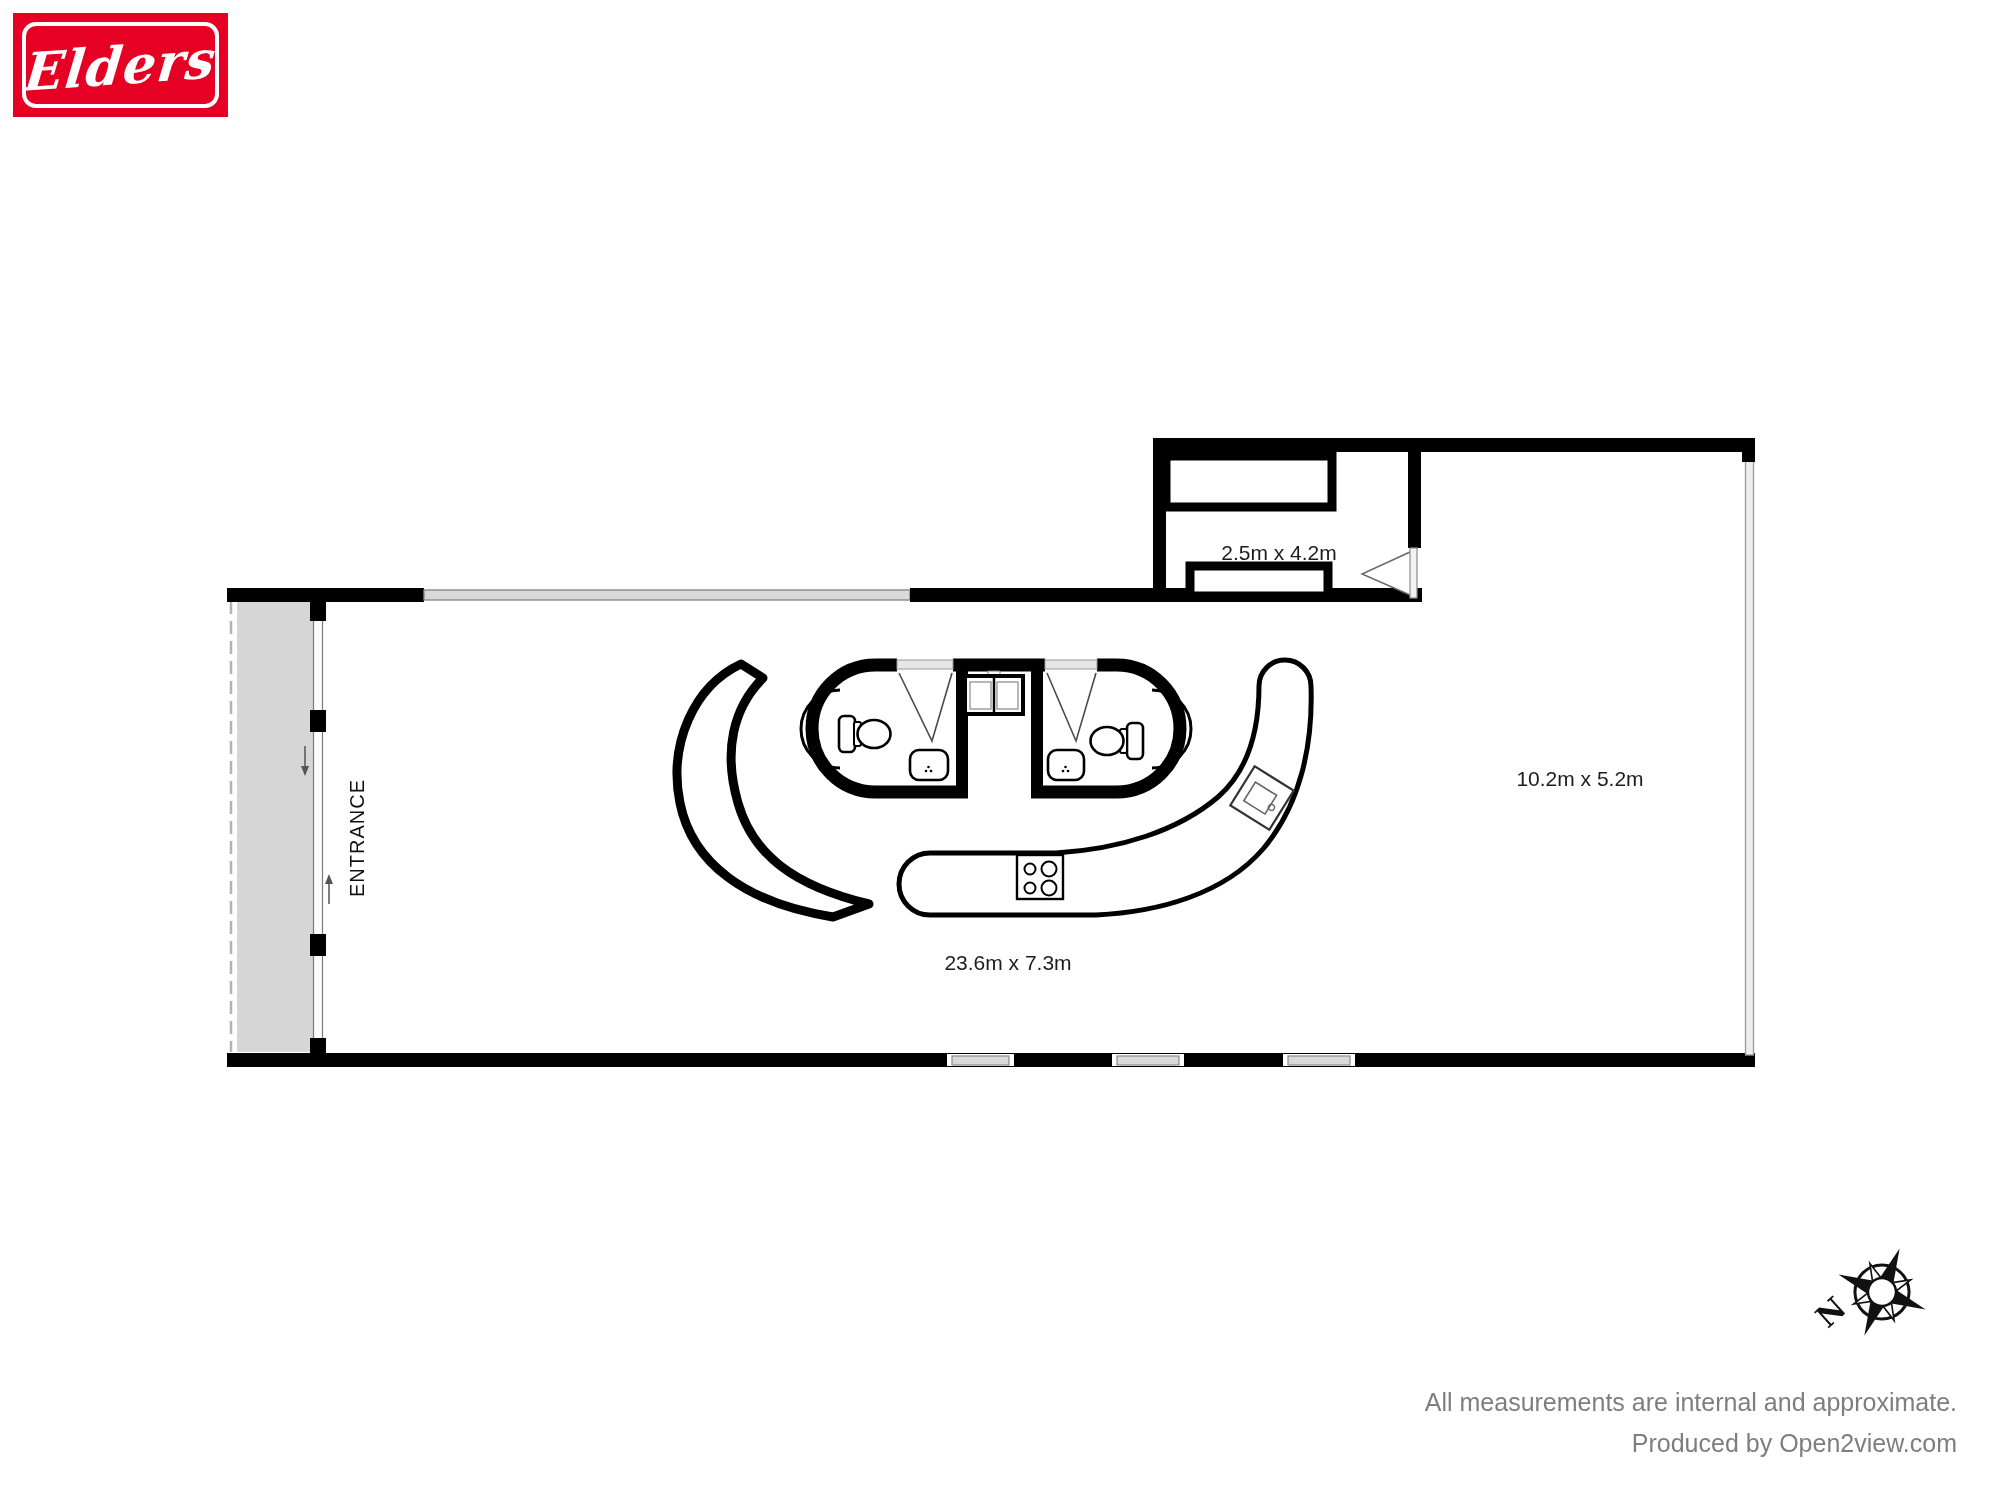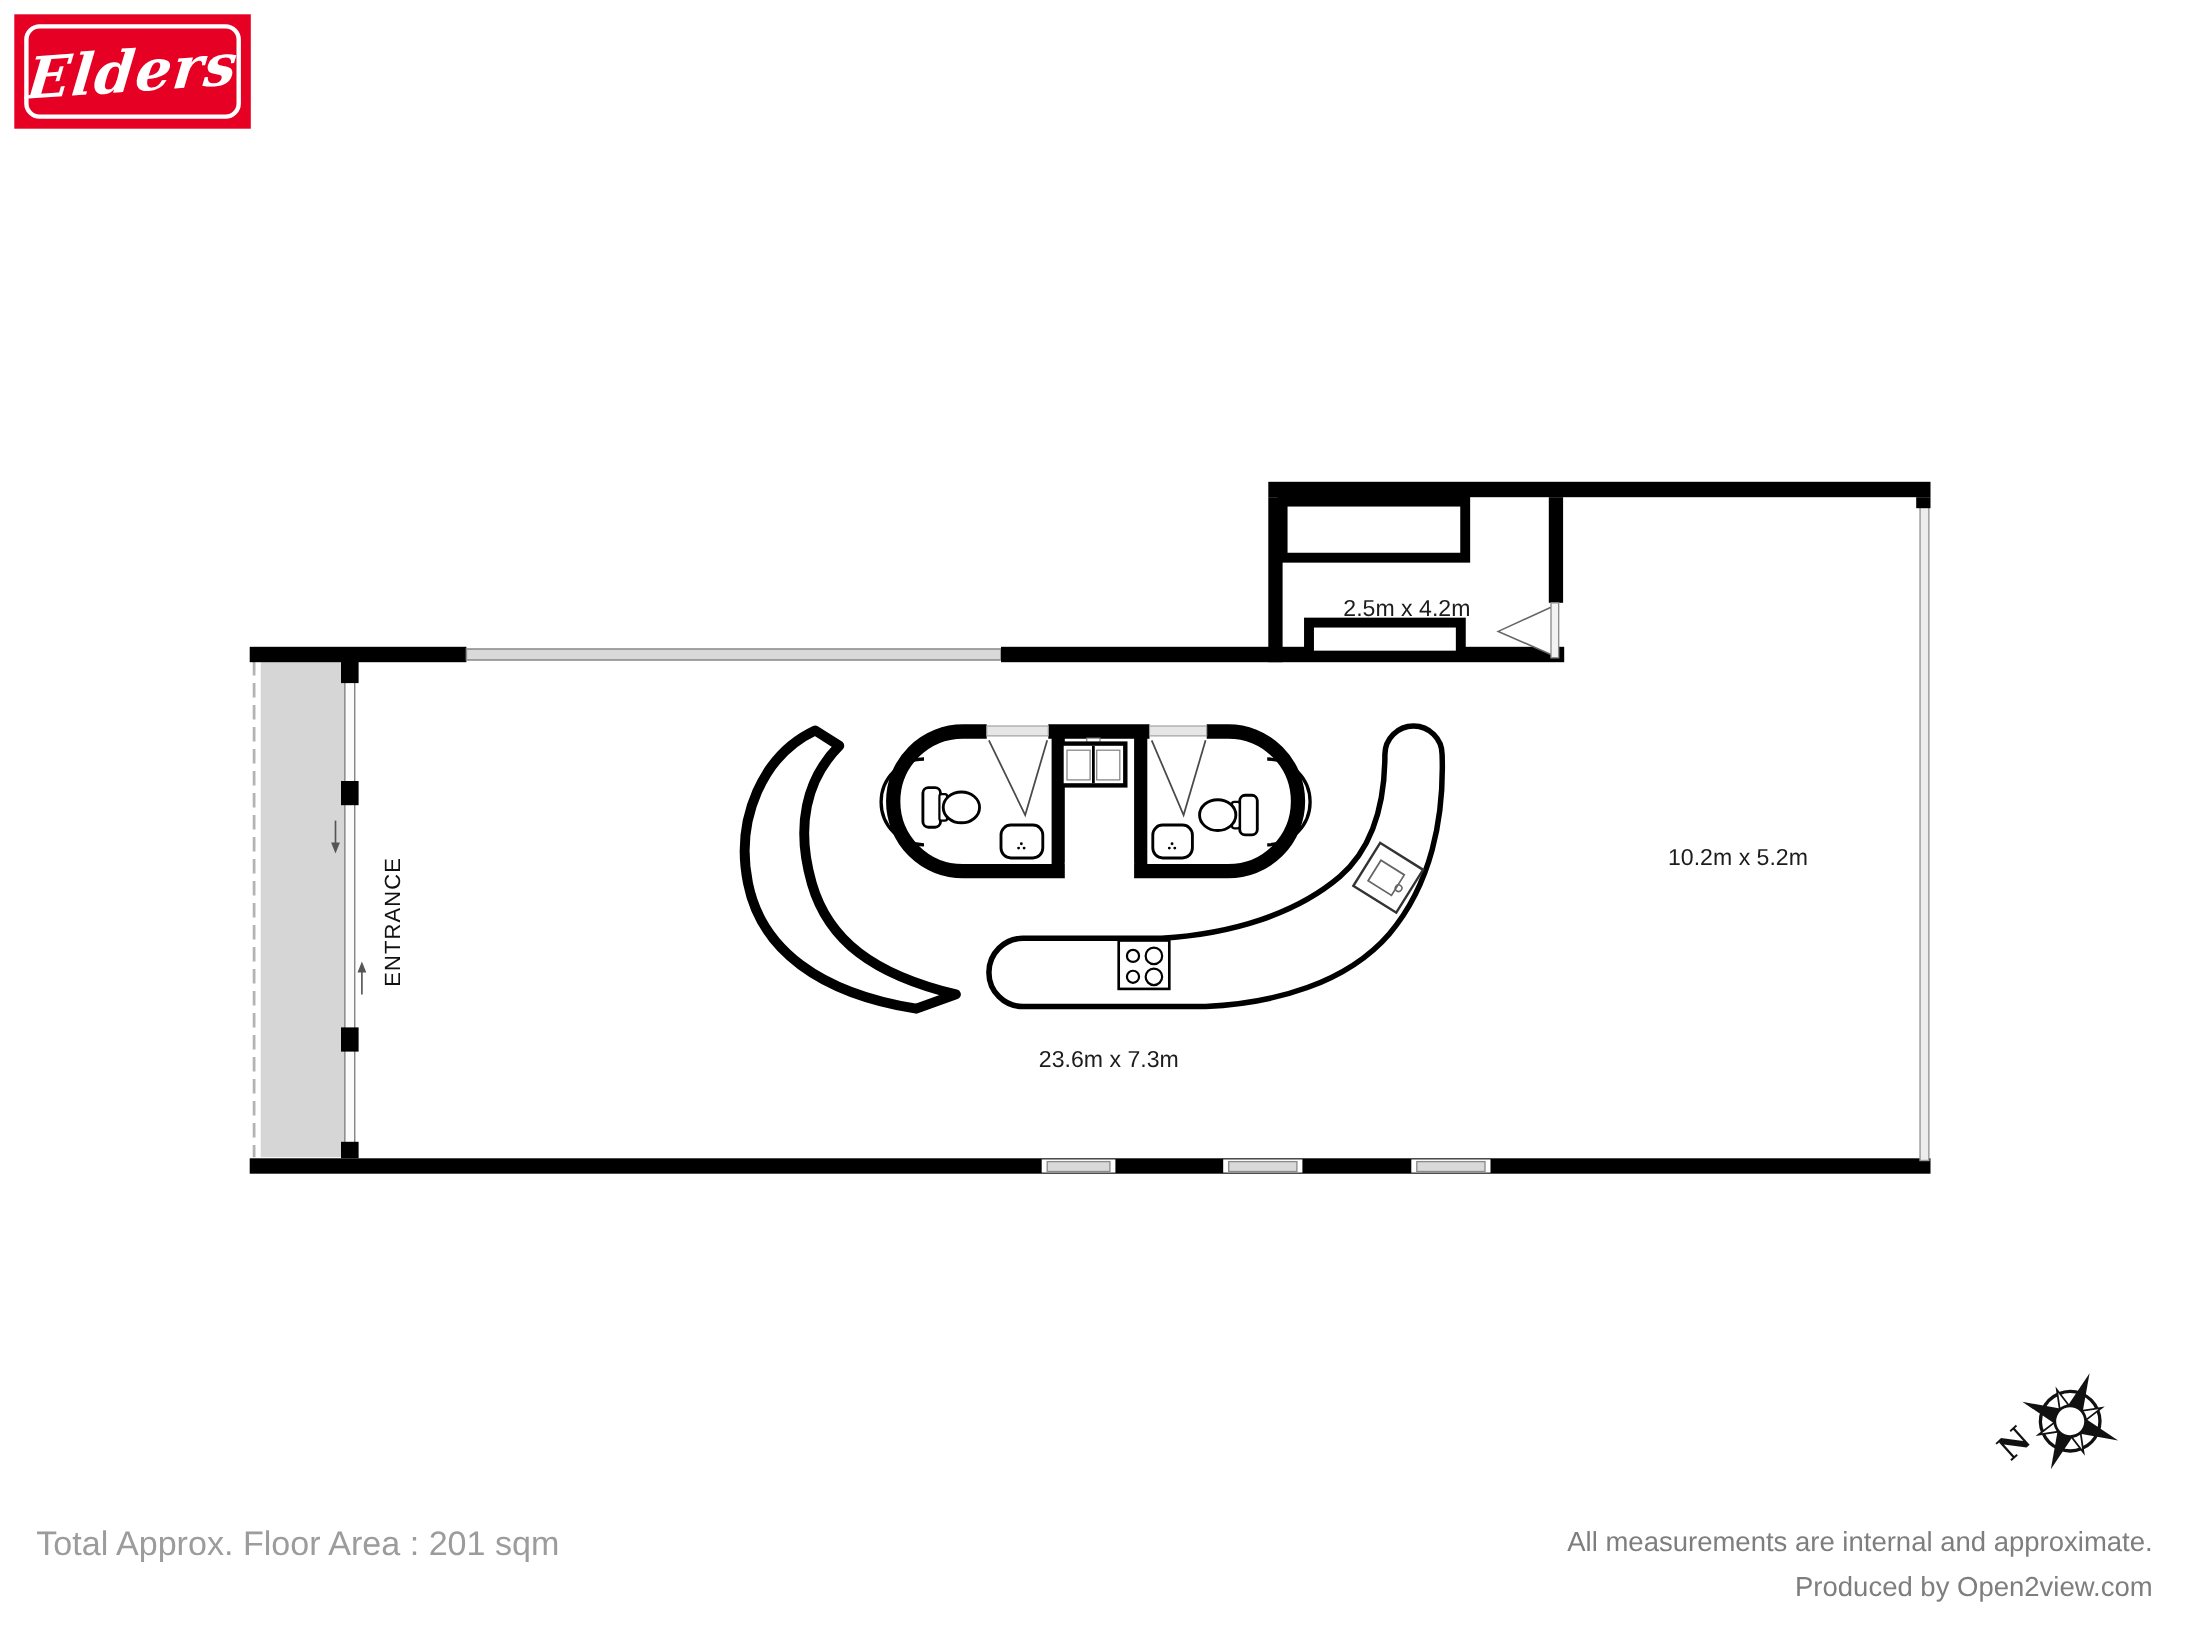--- a/index.html
+++ b/index.html
@@ -177,19 +177,18 @@
           <polygon points="47,0 9,-8 9,8" fill="#111"></polygon>
           <polygon points="0,47 -8,9 8,9" fill="#111"></polygon>
           <polygon points="-47,0 -9,-8 -9,8" fill="#111"></polygon>
         </g>
         <circle r="14" fill="#fff" stroke="#111" stroke-width="2.5"></circle>
       </g>
       <text x="1838" y="1320" transform="rotate(-42 1838 1320)" text-anchor="middle" style="font-family:'DejaVu Serif',serif;font-weight:bold;font-size:30px;fill:#111">N</text>
     </g>
   </svg>
 
-  <div class="footer-left">Total Approx. Floor Area : 201 sqm</div>
   <div class="footer-right">
     <div>All measurements are internal and approximate.</div>
     <div>Produced by Open2view.com</div>
   </div>
 
 </div>
 
 </body></html>

